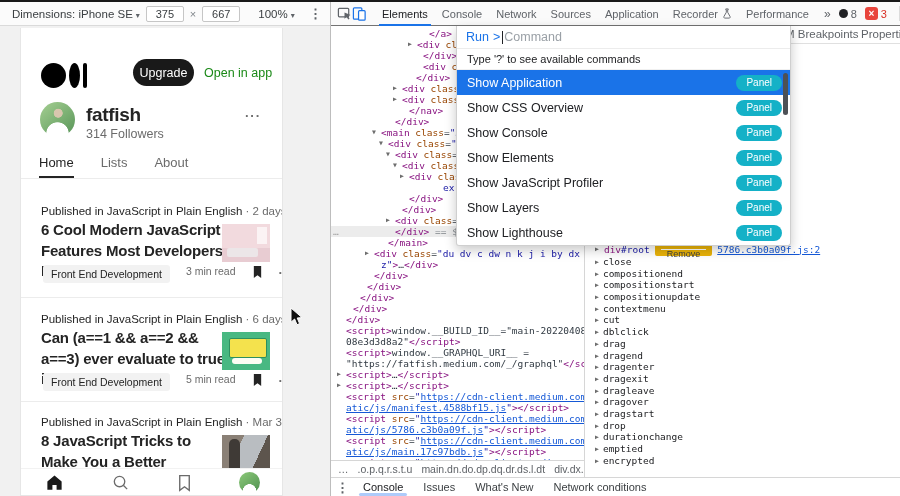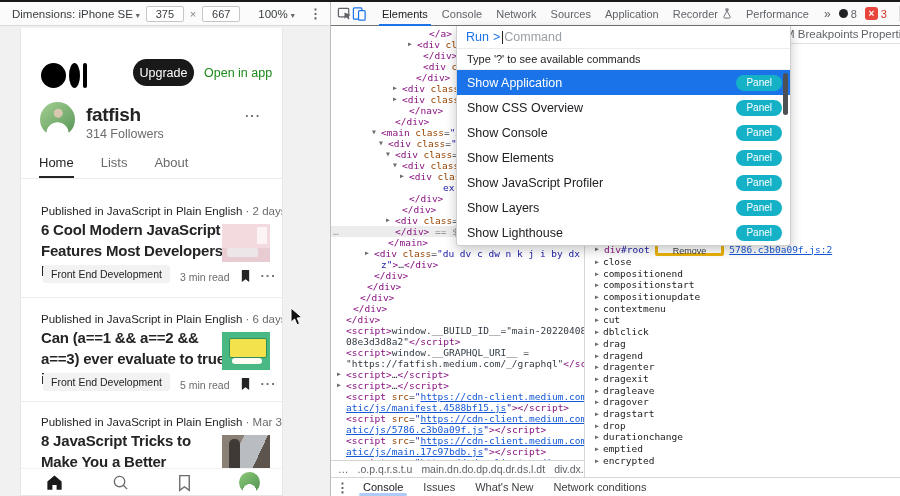--- a/index.html
+++ b/index.html
@@ -41,21 +41,21 @@
   .art-title{position:absolute;left:0;top:15px;width:184px;font-size:15px;line-height:20.5px;font-weight:700;color:#242424;letter-spacing:-.2px}
   .thumb{position:absolute;left:181px;top:19px;width:48px;height:38px;overflow:hidden}
   .th0{background:linear-gradient(180deg,#f2dade 0 62%,#e8ccd2 62%)}
   .th0::after{content:"";position:absolute;left:5px;bottom:5px;width:31px;height:9px;background:#ece6e8;border-radius:2px}
   .th0::before{content:"";position:absolute;right:3px;top:3px;width:10px;height:17px;background:#fbf3f4}
   .th1{background:#49b882}
   .th1::after{content:"";position:absolute;left:7px;top:6px;right:3px;bottom:12px;background:#f4e24d;border:1px solid #2e8f5f;border-radius:2px}
   .th1::before{content:"";position:absolute;left:10px;bottom:6px;width:30px;height:6px;background:#fdfdf4;border-radius:3px;z-index:1}
   .th2{background:linear-gradient(115deg,#8a8076 0 34%,#b9bdc1 34% 70%,#5d554d 70%)}
   .th2::after{content:"";position:absolute;left:7px;top:4px;width:11px;height:34px;background:#3f3a36;border-radius:5px 5px 0 0}
-  .art-footer{position:absolute;left:2px;top:60px;display:flex;align-items:flex-end;gap:10px;white-space:nowrap}
+  .art-footer{position:absolute;left:2px;top:60px;display:flex;align-items:flex-start;gap:16px;white-space:nowrap}
   .tag-pill{background:#f2f2f2;color:#242424;font-size:10.5px;padding:3px 8px;border-radius:3px}
   .read-time{color:#6b6b6b;font-size:10.5px}
   .art-divider{position:absolute;left:0;width:263px;height:1px;background:#ececec}
   #bottom-nav{position:absolute;left:0;top:440px;width:263px;height:28px;background:#fff;border-top:1px solid #f2f2f2;display:flex;align-items:center;justify-content:space-around;z-index:5}
   #nav-avatar{width:21px;height:21px;border-radius:50%;background:radial-gradient(circle at 50% 90%,#ffffff 30%,rgba(255,255,255,0) 32%),linear-gradient(140deg,#8cc979,#4f9150)}
 
   
   #devtools{position:absolute;left:330px;top:0;width:570px;height:496px;background:#fff;border-left:1px solid #bdbdbd}
   #dt-toolbar{position:absolute;left:0;top:0;width:100%;height:26px;background:#fafafa;border-bottom:1px solid #737373;display:flex;align-items:center;padding:2px 8px 0 6px;gap:0}
   .tool-ic{display:flex;align-items:center;justify-content:center;width:22px;height:22px}
@@ -84,21 +84,21 @@
 
   
   #sidebar{position:absolute;left:253px;top:26px;width:317px;height:451px;border-left:1px solid #d6d6d6;background:#fff}
   #sidebar-tabs{position:relative;height:18px;border-bottom:1px solid #e0e0e0;font-size:11.5px;color:#5f6368}
   #sbt-dom{position:absolute;left:200px;top:2px}
   #sbt-props{position:absolute;left:276px;top:2px}
   #listeners{position:absolute;left:0;top:216px;right:0;font-family:"DejaVu Sans Mono",monospace;font-size:9.5px;color:#202124}
   #listener-node{display:flex;align-items:center;gap:5px;padding-left:10px;height:14px}
   #listener-node .ar2{font-size:6.5px;color:#6e6e6e}
   .node-tag{color:#881280}.node-id{color:#1a1aa6}
-  #remove-btn{font-family:"Liberation Sans",sans-serif;font-size:9px;border:3px solid #eab308;border-radius:2px;padding:0 15px;background:#fff;color:#3c4043;height:13px;line-height:11px}
+  #remove-btn{font-family:"Liberation Sans",sans-serif;font-size:9px;border:6px solid #eab308;border-radius:2px;padding:0 6px;background:#fff;color:#3c4043;height:13px;line-height:11px}
   #listener-src{color:#1558d6;text-decoration:underline}
   .ev{height:11.7px;line-height:11.7px;padding-left:10px}
   .ev .ar2{font-size:6.5px;color:#6e6e6e;margin-right:4px;position:relative;top:-1px}
 
   
   #crumb-bar{position:absolute;left:0;top:460px;width:253px;height:17px;border-top:1px solid #d6d6d6;background:#fff;display:flex;align-items:center;gap:9px;padding:0 7px;font-size:10.5px;color:#5f6368;white-space:nowrap;overflow:hidden}
 
   
   #drawer{position:absolute;left:0;top:477px;width:570px;height:19px;border-top:1px solid #d6d6d6;background:#fff;display:flex;align-items:center;padding-left:5px}
   #drawer-tabs{display:flex;align-items:center;height:100%}

